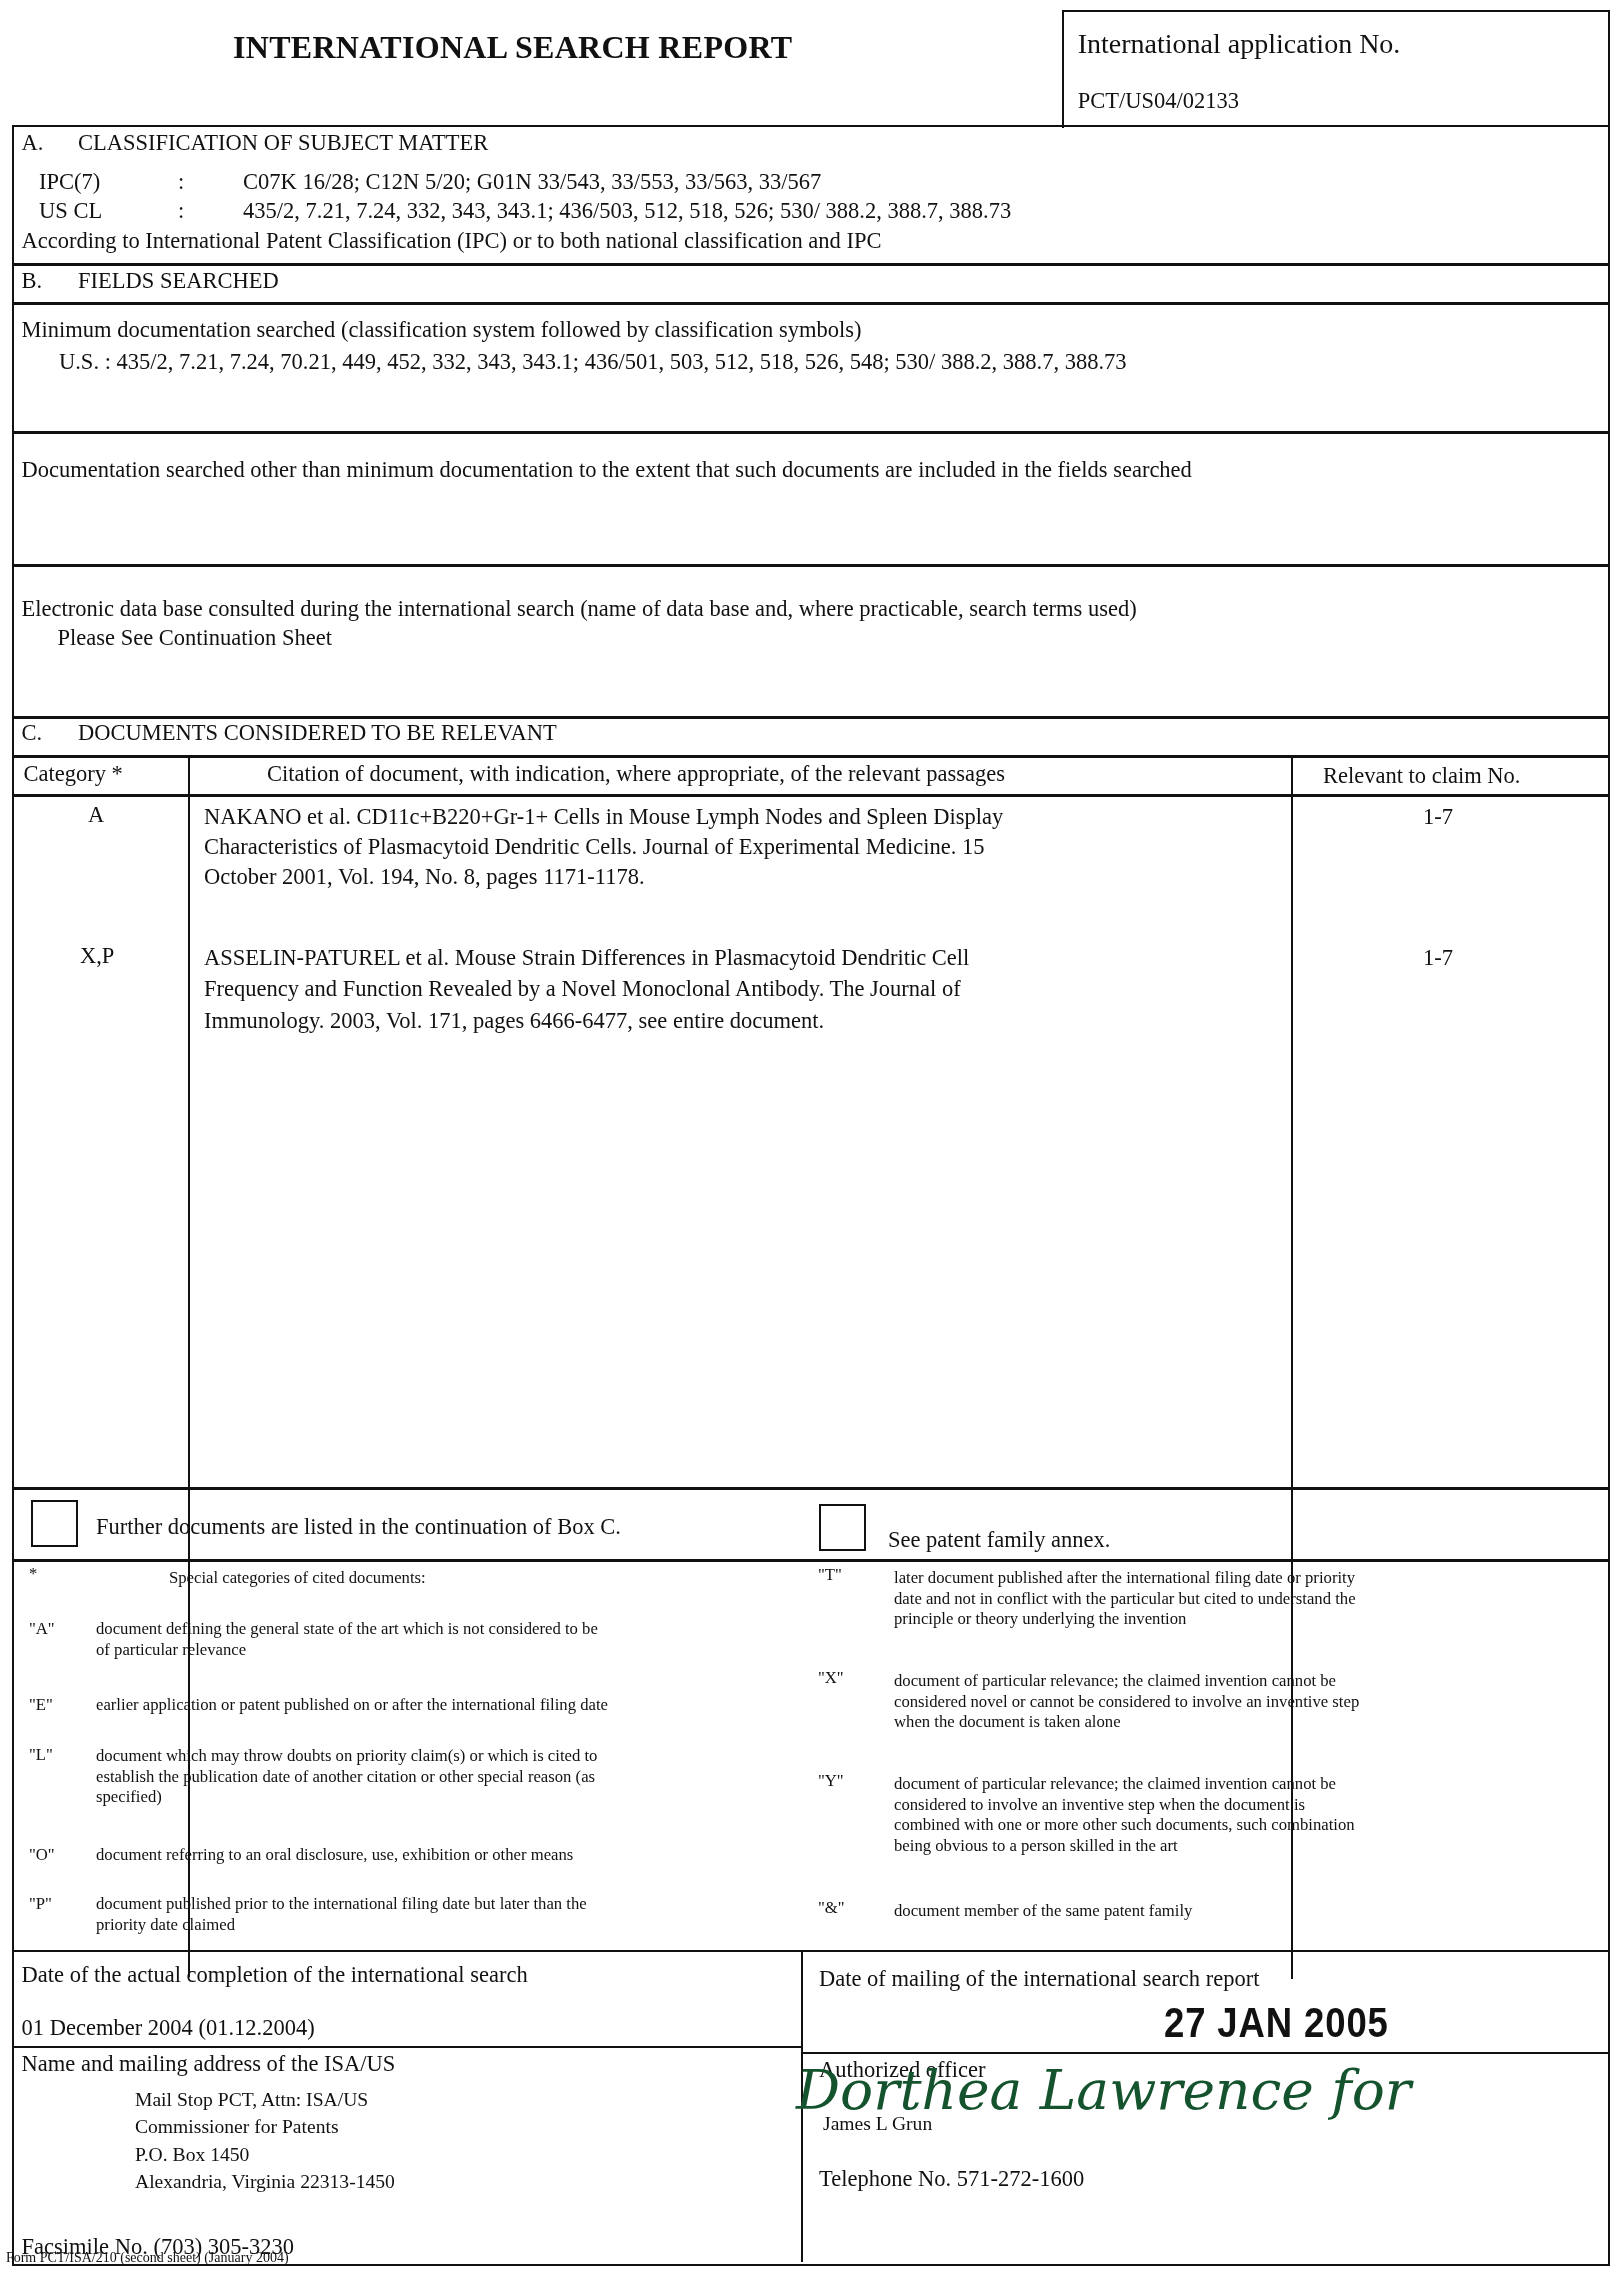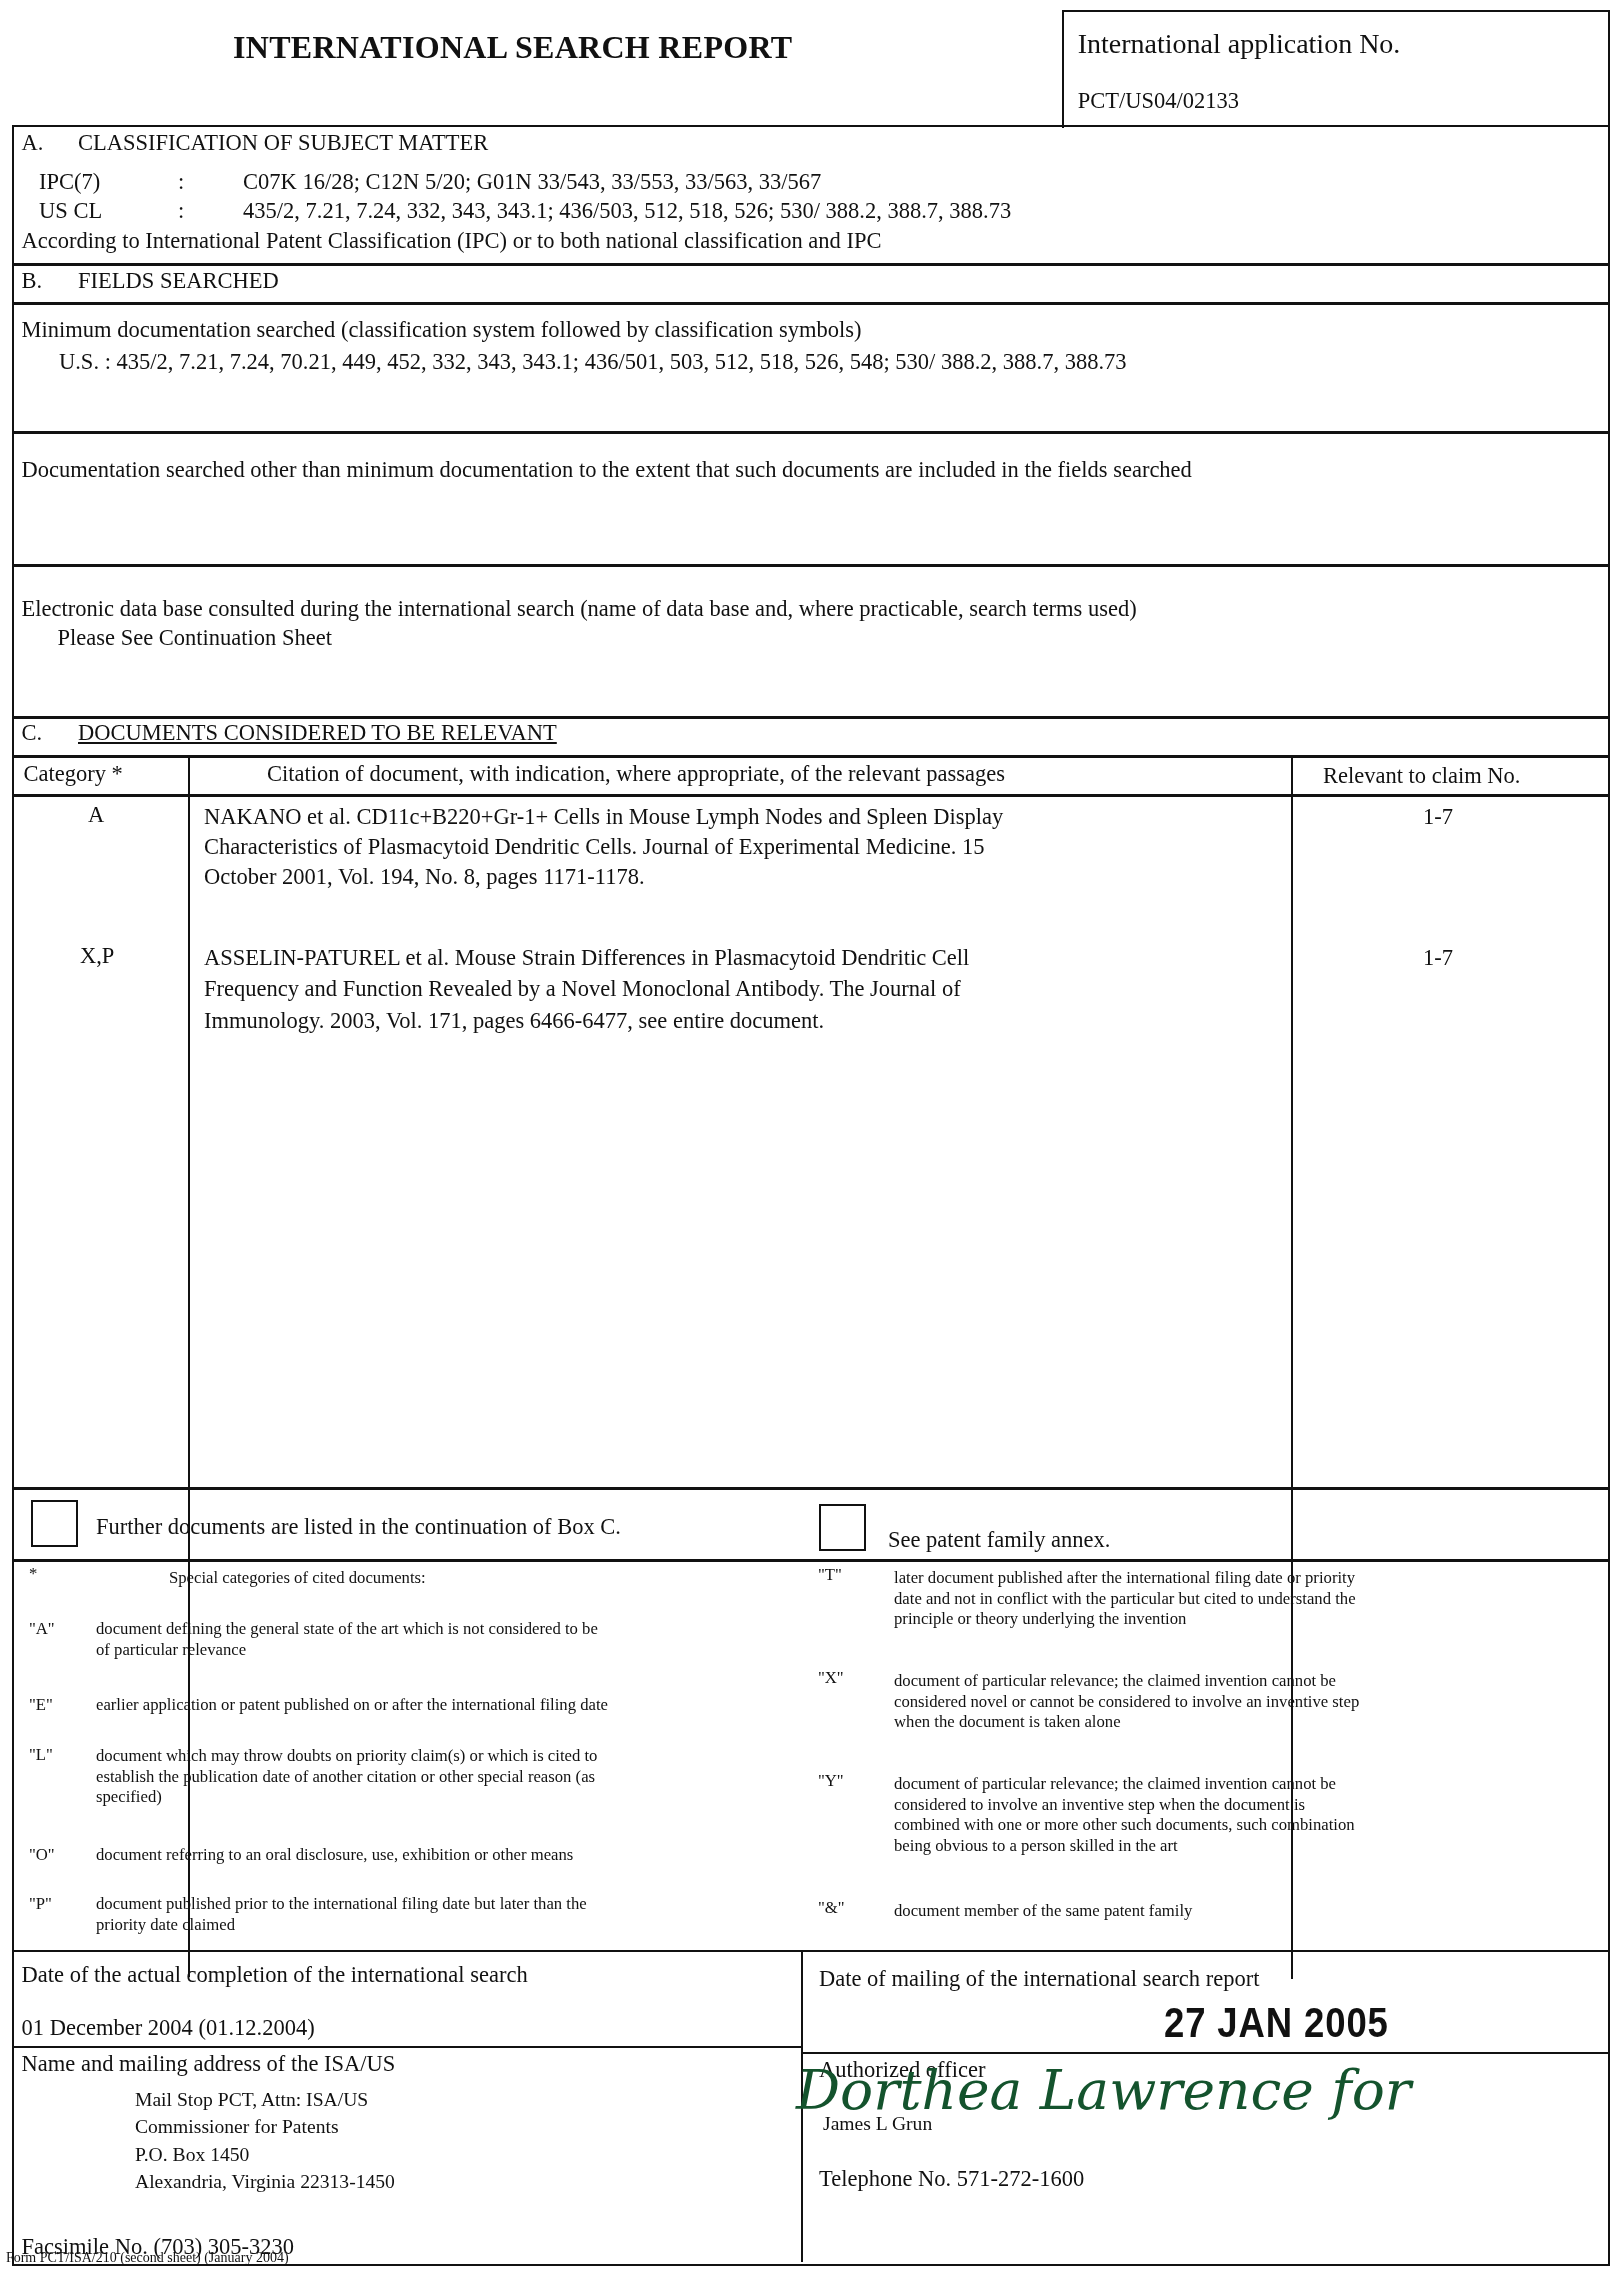--- a/index.html
+++ b/index.html
@@ -48,21 +48,21 @@
 <div class="txt" style="left:21.6px;top:317px;">Minimum documentation searched (classification system followed by classification symbols)</div>
 <div class="txt" style="left:59px;top:349px;">U.S. : 435/2, 7.21, 7.24, 70.21, 449, 452, 332, 343, 343.1; 436/501, 503, 512, 518, 526, 548; 530/ 388.2, 388.7, 388.73</div>
 <div class="hline" style="top:431px;"></div>
 <div class="txt" style="left:21.6px;top:457px;">Documentation searched other than minimum documentation to the extent that such documents are included in the fields searched</div>
 <div class="hline" style="top:564px;"></div>
 <div class="txt" style="left:21.6px;top:596px;">Electronic data base consulted during the international search (name of data base and, where practicable, search terms used)</div>
 <div class="txt" style="left:21.6px;top:625px;margin-left:36px;">Please See Continuation Sheet</div>
 <div class="hline" style="top:716px;"></div>
 
 <div class="txt" style="left:21.6px;top:720px;">C.</div>
-<div class="txt" style="left:78px;top:720px;text-decoration:underline;">DOCUMENTS CONSIDERED TO BE RELEVANT</div>
+<div class="txt" style="left:78px;top:720px;">DOCUMENTS CONSIDERED TO BE RELEVANT</div>
 <div class="hline" style="top:755px;"></div>
 <div class="txt" style="left:23.5px;top:761px;">Category *</div>
 <div class="txt" style="left:267px;top:761px;">Citation of document, with indication, where appropriate, of the relevant passages</div>
 <div class="txt" style="left:1323px;top:763px;">Relevant to claim No.</div>
 <div class="hline" style="top:794px;"></div>
 <div class="vline" style="left:188px;top:756px;height:1221px;"></div>
 <div class="vline" style="left:1291px;top:756px;height:1223px;"></div>
 
 <div class="txt" style="left:88px;top:802px;">A</div>
 <div class="txt" style="left:204px;top:804px;">NAKANO et al.   CD11c+B220+Gr-1+ Cells in Mouse Lymph Nodes and Spleen Display</div>

